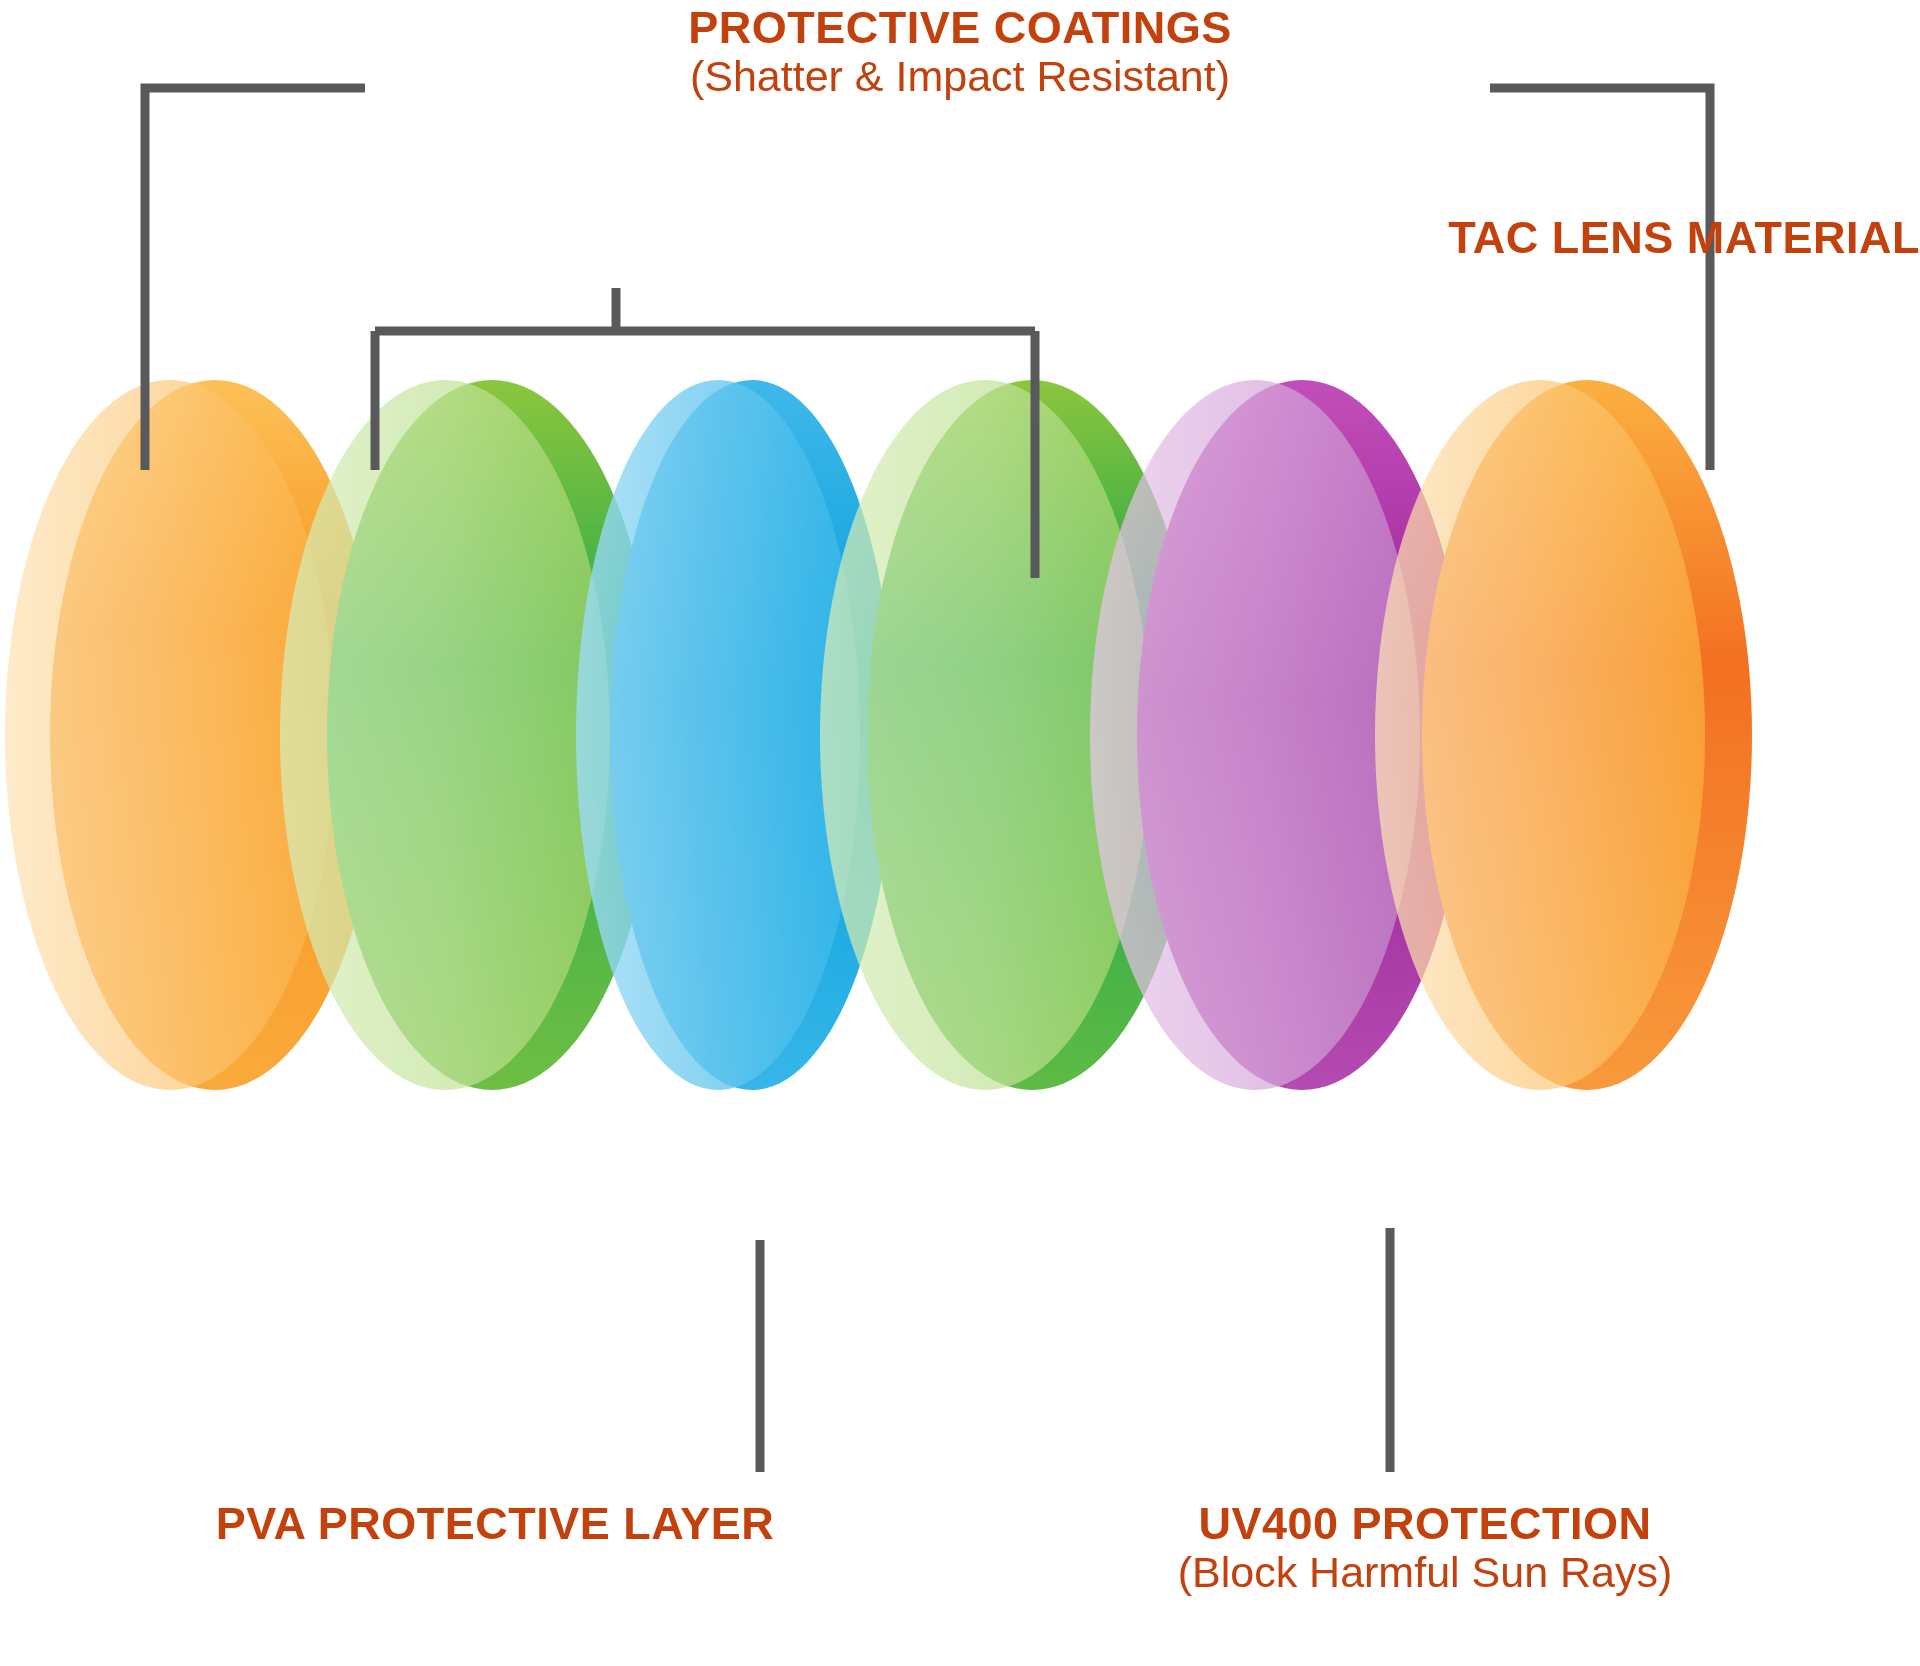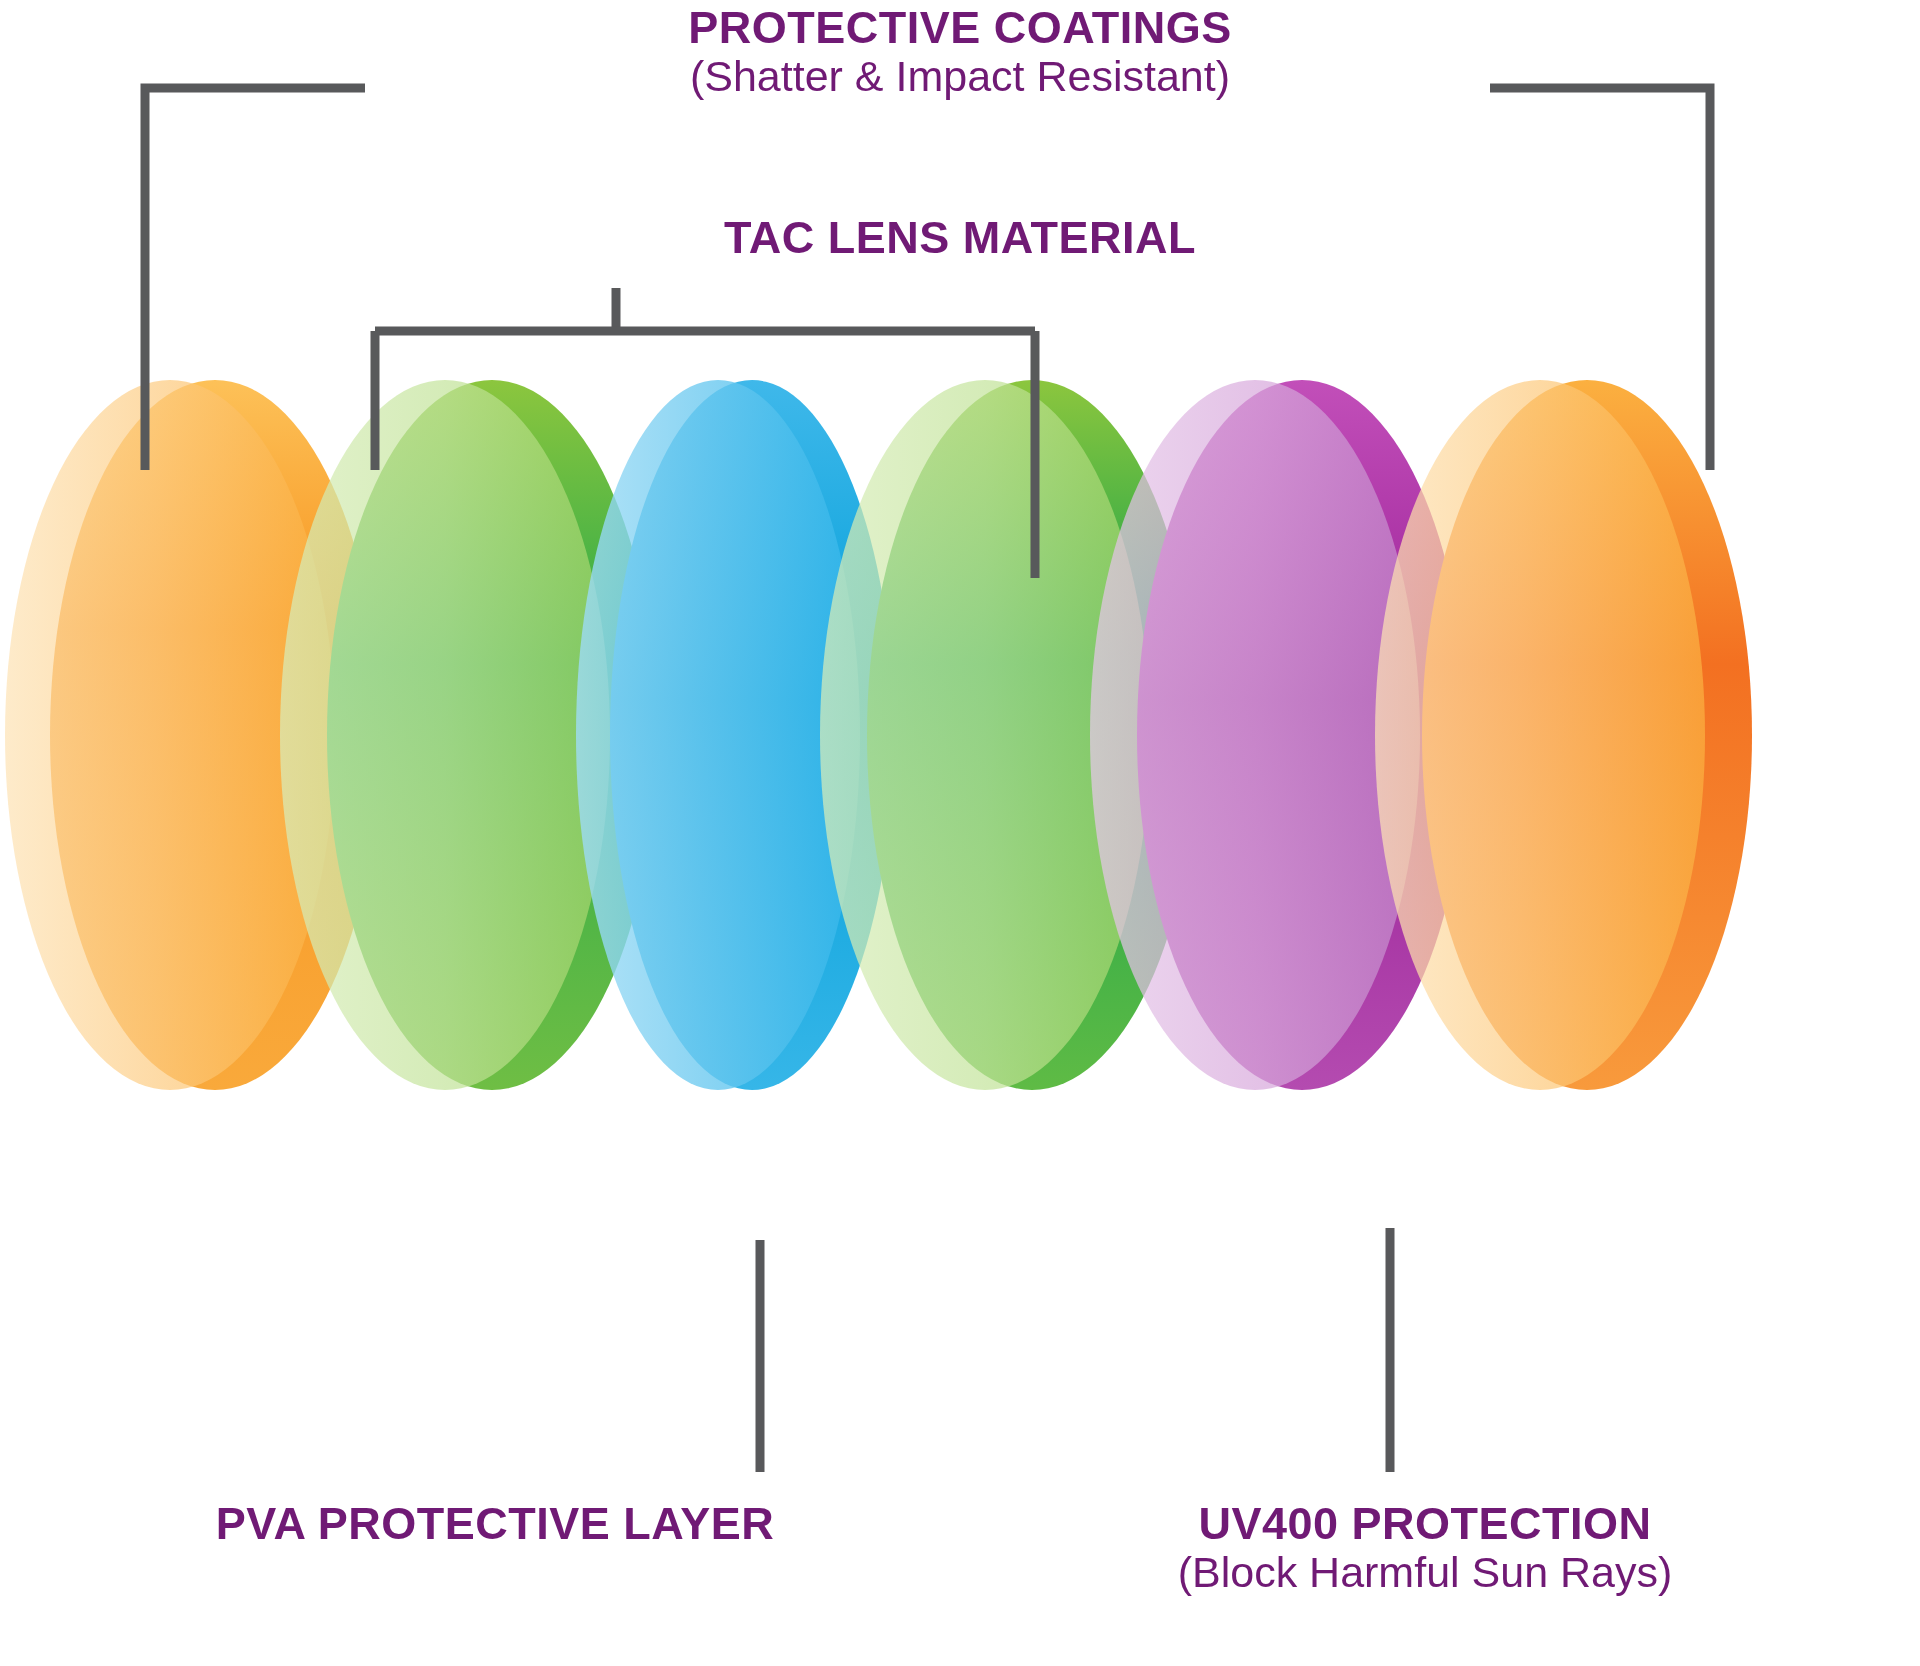--- a/index.html
+++ b/index.html
@@ -6,26 +6,26 @@
   body{
     width:1920px;height:1666px;
     background:#ffffff;
     font-family:"Liberation Sans", sans-serif;
     overflow:hidden;
     position:relative;
   }
   #stage{position:absolute;left:0;top:0;width:1920px;height:1666px;}
   svg.layers{position:absolute;left:0;top:0;width:1920px;height:1666px;}
 
-  .lbl{position:absolute;text-align:center;color:#701a75;white-space:nowrap;}
+  .lbl{position:absolute;text-align:center;color:#c2410c;white-space:nowrap;}
   .lbl .t1{font-weight:bold;font-size:45px;letter-spacing:0.5px;line-height:1.06;}
   .lbl .t2{font-weight:400;font-size:43px;letter-spacing:0px;line-height:1.12;}
 
   #lbl-coatings{left:0;top:4px;width:1920px;}
-  #lbl-tac{left:0;top:214px;width:1920px;}
+  #lbl-tac{left:0;top:214px;width:1920px;text-align:right;}
   #lbl-pva{left:0px;top:1500px;width:990px;}
   #lbl-uv{left:930px;top:1500px;width:990px;}
 
   .leader{stroke:#58595b;stroke-width:9;fill:none;stroke-linecap:butt;}
 </style>
 </head>
 <body>
 
 <div id="stage">
 

